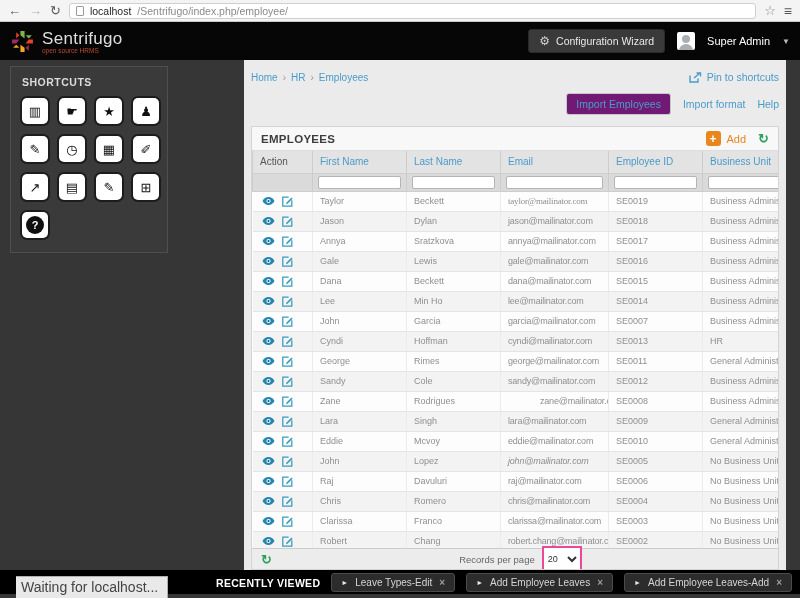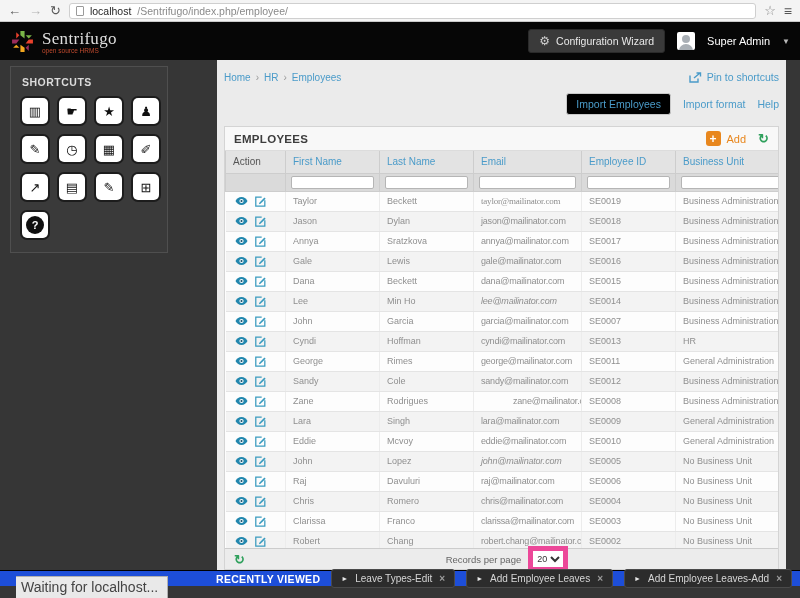--- a/index.html
+++ b/index.html
@@ -15,58 +15,58 @@
     display:flex; align-items:center; padding:0 6px; gap:6px; font-size:10.5px; }
   .doc-ic { width:8px; height:10px; border:1px solid #9a9a9a; border-radius:1px; flex:none; }
   .url-host { color:#1f1f1f; }
   .url-path { color:#8a8a8a; }
   .star-ic { color:#8a8a8a; font-size:13px; cursor:pointer; }
   .menu-ic { color:#555; font-size:14px; font-weight:bold; cursor:pointer; }
 
   
   .app-header { height:38px; background:#060606; display:flex; align-items:center; padding:0 10px; }
   .logo { display:flex; align-items:center; gap:7px; cursor:pointer; }
-  .logo-text .t { color:#dedede; font-size:17px; letter-spacing:.3px;font-family:Liberation Serif, serif; }
+  .logo-text .t { color:#dedede; font-size:17px; letter-spacing:.3px; }
   .logo-text .s { color:#bf4a2e; font-size:6.5px; margin-top:-2px; }
   .hdr-right { margin-left:auto; display:flex; align-items:center; gap:12px; }
   .cfg-btn { background:#3a3a3a; border:1px solid #2a2a2a; border-radius:3px; color:#e8e8e8;
     font-size:10.5px; padding:4px 10px; display:flex; align-items:center; gap:6px; cursor:pointer; }
   .gear { color:#cfcfcf; font-size:12px; }
   .avatar { width:18px; height:18px; background:#fff; border-radius:2px; position:relative; overflow:hidden; }
   .avatar::before { content:""; position:absolute; left:5px; top:3px; width:8px; height:8px;
     border-radius:50%; background:#a9afb5; }
   .avatar::after { content:""; position:absolute; left:2px; top:12px; width:14px; height:8px;
     border-radius:7px 7px 0 0; background:#a9afb5; }
   .user-name { color:#fff; font-size:11px; cursor:pointer; }
   .caret { color:#b9b9b9; font-size:8px; cursor:pointer; }
 
   
   .workspace { height:510px; display:flex; background:#363636; }
-  .sidebar { width:217px; flex:none; padding:6px 0 0 10px; }
+  .sidebar { width:244px; flex:none; padding:6px 0 0 10px; }
   .shortcuts { width:158px; background:#3a3a3a; border:1px solid #4f4f4f; padding:9px 11px 14px; }
   .shortcuts-title { color:#dcdcdc; font-size:10.5px; font-weight:bold; letter-spacing:.5px; margin-bottom:10px; }
   .grid { display:grid; grid-template-columns:repeat(4,26px); gap:12px 11px; }
   .tile { width:26px; height:26px; background:#fff; border-radius:5px; box-shadow:0 0 0 2px #1c1c1c;
     display:flex; align-items:center; justify-content:center; font-size:13px; color:#101010; cursor:pointer; }
   .tile.help-tile em { font-style:normal; background:#101010; color:#fff; border-radius:50%;
     width:18px; height:18px; display:flex; align-items:center; justify-content:center;
     font-size:11px; font-weight:bold; }
 
   
   .main { flex:1; margin-right:14px; background:#ebebeb; padding:8px 7px 0; overflow:hidden;
     display:flex; flex-direction:column; }
   .topline { display:flex; align-items:center; height:18px; }
   .breadcrumb { display:flex; align-items:center; gap:5px; font-size:10px; }
   .crumb { color:#4a9bc9; cursor:pointer; }
   .crumb-sep { color:#999; }
   .pin { margin-left:auto; display:flex; align-items:center; gap:5px; color:#4a9bc9;
     font-size:10.5px; cursor:pointer; }
   .actions-row { display:flex; justify-content:flex-end; align-items:center; gap:12px;
     height:28px; margin-top:4px; }
-  .btn-import { background:#000000; border:1px solid #c9c9c9; border-radius:3px; color:#4a9bc9;
+  .btn-import { background:#701a75; border:1px solid #c9c9c9; border-radius:3px; color:#4a9bc9;
     font-size:10.5px; padding:4px 9px; cursor:pointer; }
   .lnk { color:#4a9bc9; font-size:10.5px; cursor:pointer; }
 
   .panel { margin-top:8px; background:#fdfdfd; border:1px solid #d4d4d4; flex:1;
     display:flex; flex-direction:column; overflow:hidden; }
   .panel-head { height:24px; flex:none; background:#f8f8f8; border-bottom:1px solid #dcdcdc;
     display:flex; align-items:center; padding:0 9px; }
   .panel-title { font-size:11.5px; font-weight:bold; color:#3d3d3d; letter-spacing:.3px; }
   .add-wrap { margin-left:auto; display:flex; align-items:center; gap:6px; }
   .add-sq { width:15px; height:15px; background:#e8871e; border-radius:3px; color:#fff;
@@ -86,24 +86,24 @@
   tbody td { height:20px; border-bottom:1px solid #e4e4e4; border-right:1px solid #ececec;
     color:#8f8f8f; font-size:9px; padding-left:7px; white-space:nowrap; overflow:hidden; }
   tbody tr:nth-child(odd)  { background:#fdfdfd; }
   tbody tr:nth-child(even) { background:#f3f3f3; }
   td.actions { padding-left:9px; }
   .row-ic { display:inline-block; vertical-align:middle; margin-right:7px; cursor:pointer; }
 
   .panel-foot { height:21px; flex:none; background:#ececec; border-top:1px solid #cccccc;
     display:flex; align-items:center; padding:0 9px; font-size:9.5px; color:#666; }
   .foot-center { margin:0 auto; display:flex; align-items:center; gap:7px; }
-  .rpp-select { font-size:9px; height:26px; width:40px; border:5px solid #ec4899; background:#fff; color:#333; }
+  .rpp-select { font-size:9px; height:26px; width:40px; border:2px solid #ec4899; background:#fff; color:#333; }
 
   
-  .bottom-bar { height:16px; background:#1d4ed8; border-top:1px solid #000;
+  .bottom-bar { height:24px; background:#000000; border-top:1px solid #000;
     display:flex; align-items:center; padding:0 8px; gap:11px; }
   .rv-label { margin-left:auto; color:#fff; font-weight:bold; font-size:10.5px; letter-spacing:.3px; }
   .rv-tab { background:#2c2c2c; border:1px solid #4a4a4a; border-radius:3px; height:19px;
     display:flex; align-items:center; gap:7px; padding:0 9px; color:#d6d6d6; font-size:10px; cursor:pointer; }
   .rv-play { color:#e8e8e8; font-size:7px; }
   .rv-close { color:#9c9c9c; font-size:10px; font-weight:bold; cursor:pointer; }
 
   .status-bubble { position:fixed; left:16px; bottom:0; background:#e9e9e9;
     border:1px solid #b0b0b0; border-left:none; border-bottom:none;
     font-size:14px; color:#444; padding:2px 9px 3px 5px; }
@@ -320,21 +320,21 @@
                 <td class="actions"><svg class="row-ic" width="13" height="10" viewBox="0 0 16 12">
                     <path d="M8 1C4.6 1 1.9 3.3.6 6c1.3 2.7 4 5 7.4 5s6.1-2.3 7.4-5C14.1 3.3 11.4 1 8 1z" fill="#2287ae"></path>
                     <circle cx="8" cy="6" r="2.6" fill="#fff"></circle>
                     <circle cx="8" cy="6" r="1.3" fill="#14506b"></circle>
                   </svg><svg class="row-ic" width="11" height="11" viewBox="0 0 14 14">
                     <path d="M12.5 5.5V13H1V1.5h7.5" fill="none" stroke="#3a9bbf" stroke-width="1.6"></path>
                     <path d="M5.5 8.5L12 2l1.5 1.5L7 10l-2 .5z" fill="#3a9bbf"></path>
                   </svg></td>
                 <td>Lee</td>
                 <td>Min Ho</td>
-                <td style="letter-spacing: -0.2px; font-style: italic;">lee@mailinator.com</td>
+                <td style="letter-spacing: -0.2px;">lee@mailinator.com</td>
                 <td>SE0014</td>
                 <td>Business Administration</td>
               </tr>
               <tr>
                 <td class="actions"><svg class="row-ic" width="13" height="10" viewBox="0 0 16 12">
                     <path d="M8 1C4.6 1 1.9 3.3.6 6c1.3 2.7 4 5 7.4 5s6.1-2.3 7.4-5C14.1 3.3 11.4 1 8 1z" fill="#2287ae"></path>
                     <circle cx="8" cy="6" r="2.6" fill="#fff"></circle>
                     <circle cx="8" cy="6" r="1.3" fill="#14506b"></circle>
                   </svg><svg class="row-ic" width="11" height="11" viewBox="0 0 14 14">
                     <path d="M12.5 5.5V13H1V1.5h7.5" fill="none" stroke="#3a9bbf" stroke-width="1.6"></path>

